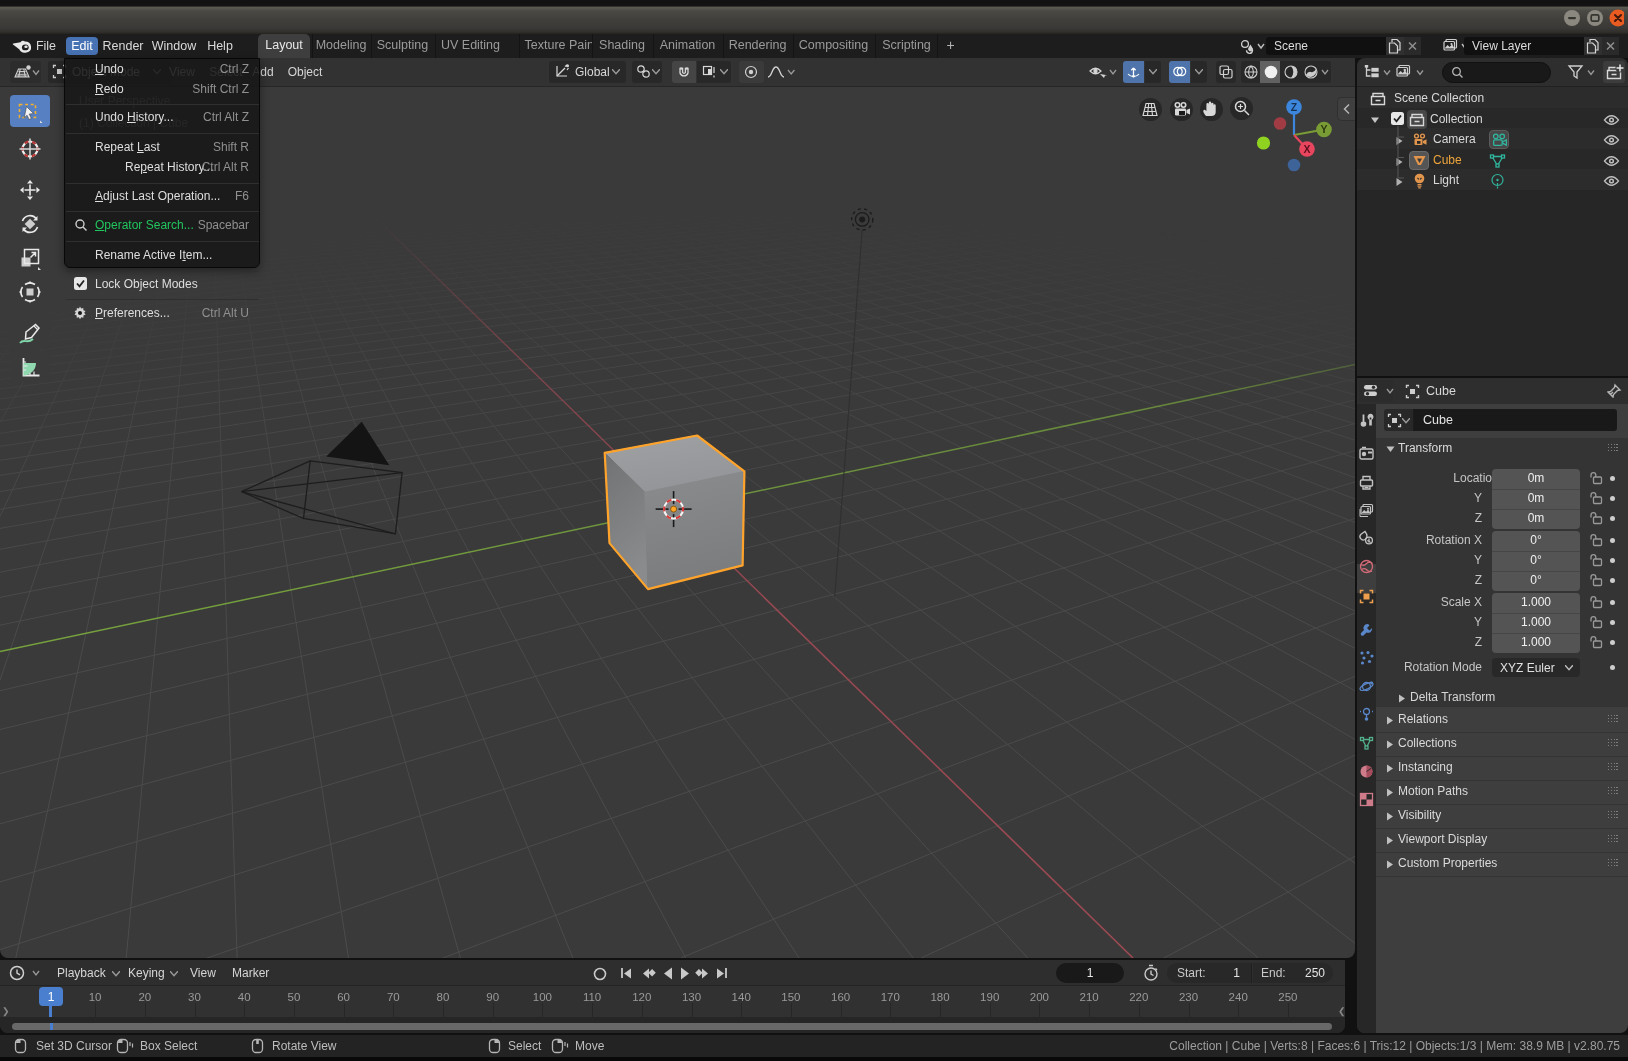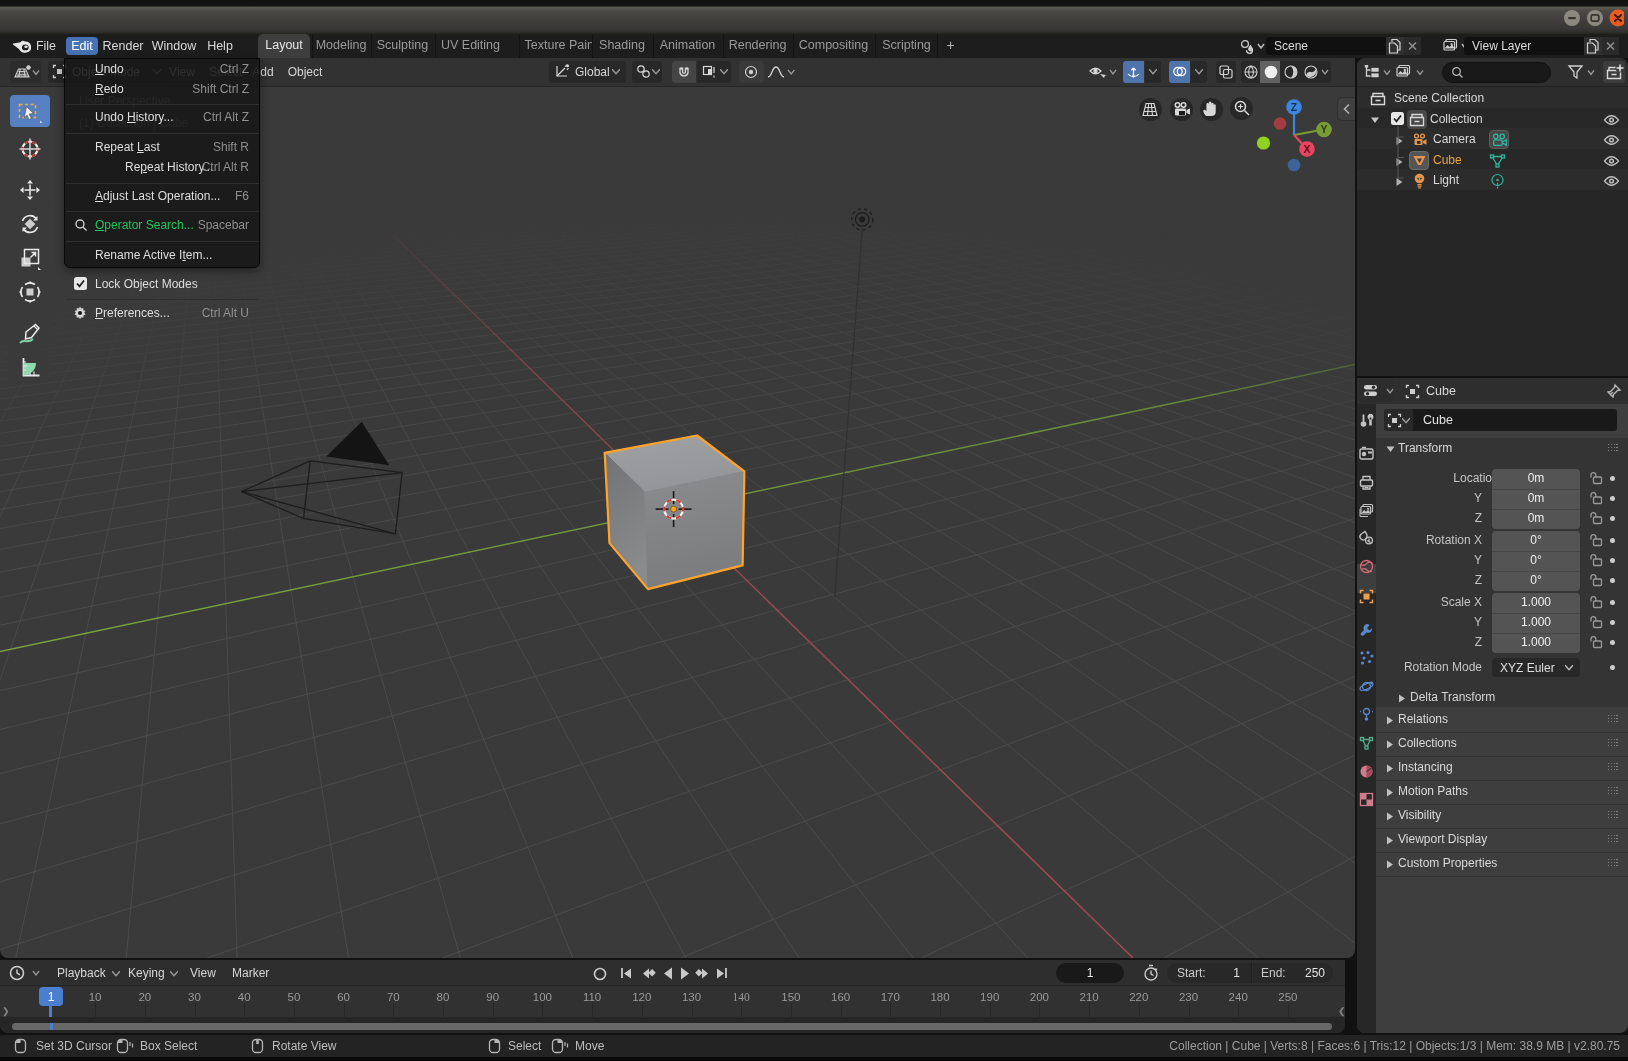--- a/index.html
+++ b/index.html
@@ -1110,21 +1110,21 @@
     <div class="txt" style="left:244.2px;top:31px;color:#9a9a9a;font-size:11.5px;transform:translateX(-50%);">40</div>
     <div class="txt" style="left:293.9px;top:31px;color:#9a9a9a;font-size:11.5px;transform:translateX(-50%);">50</div>
     <div class="txt" style="left:343.6px;top:31px;color:#9a9a9a;font-size:11.5px;transform:translateX(-50%);">60</div>
     <div class="txt" style="left:393.3px;top:31px;color:#9a9a9a;font-size:11.5px;transform:translateX(-50%);">70</div>
     <div class="txt" style="left:443.0px;top:31px;color:#9a9a9a;font-size:11.5px;transform:translateX(-50%);">80</div>
     <div class="txt" style="left:492.7px;top:31px;color:#9a9a9a;font-size:11.5px;transform:translateX(-50%);">90</div>
     <div class="txt" style="left:542.4px;top:31px;color:#9a9a9a;font-size:11.5px;transform:translateX(-50%);">100</div>
     <div class="txt" style="left:592.1px;top:31px;color:#9a9a9a;font-size:11.5px;transform:translateX(-50%);">110</div>
     <div class="txt" style="left:641.8px;top:31px;color:#9a9a9a;font-size:11.5px;transform:translateX(-50%);">120</div>
     <div class="txt" style="left:691.5px;top:31px;color:#9a9a9a;font-size:11.5px;transform:translateX(-50%);">130</div>
-    <div class="txt" style="left:741.2px;top:31px;color:#9a9a9a;font-size:11.5px;transform:translateX(-50%);font-family:Liberation Serif, serif;">140</div>
+    <div class="txt" style="left:741.2px;top:31px;color:#9a9a9a;font-size:11.5px;transform:translateX(-50%);">140</div>
     <div class="txt" style="left:790.9px;top:31px;color:#9a9a9a;font-size:11.5px;transform:translateX(-50%);">150</div>
     <div class="txt" style="left:840.6px;top:31px;color:#9a9a9a;font-size:11.5px;transform:translateX(-50%);">160</div>
     <div class="txt" style="left:890.3px;top:31px;color:#9a9a9a;font-size:11.5px;transform:translateX(-50%);">170</div>
     <div class="txt" style="left:940.0px;top:31px;color:#9a9a9a;font-size:11.5px;transform:translateX(-50%);">180</div>
     <div class="txt" style="left:989.7px;top:31px;color:#9a9a9a;font-size:11.5px;transform:translateX(-50%);">190</div>
     <div class="txt" style="left:1039.4px;top:31px;color:#9a9a9a;font-size:11.5px;transform:translateX(-50%);">200</div>
     <div class="txt" style="left:1089.1px;top:31px;color:#9a9a9a;font-size:11.5px;transform:translateX(-50%);">210</div>
     <div class="txt" style="left:1138.8px;top:31px;color:#9a9a9a;font-size:11.5px;transform:translateX(-50%);">220</div>
     <div class="txt" style="left:1188.5px;top:31px;color:#9a9a9a;font-size:11.5px;transform:translateX(-50%);">230</div>
     <div class="txt" style="left:1238.2px;top:31px;color:#9a9a9a;font-size:11.5px;transform:translateX(-50%);">240</div>

